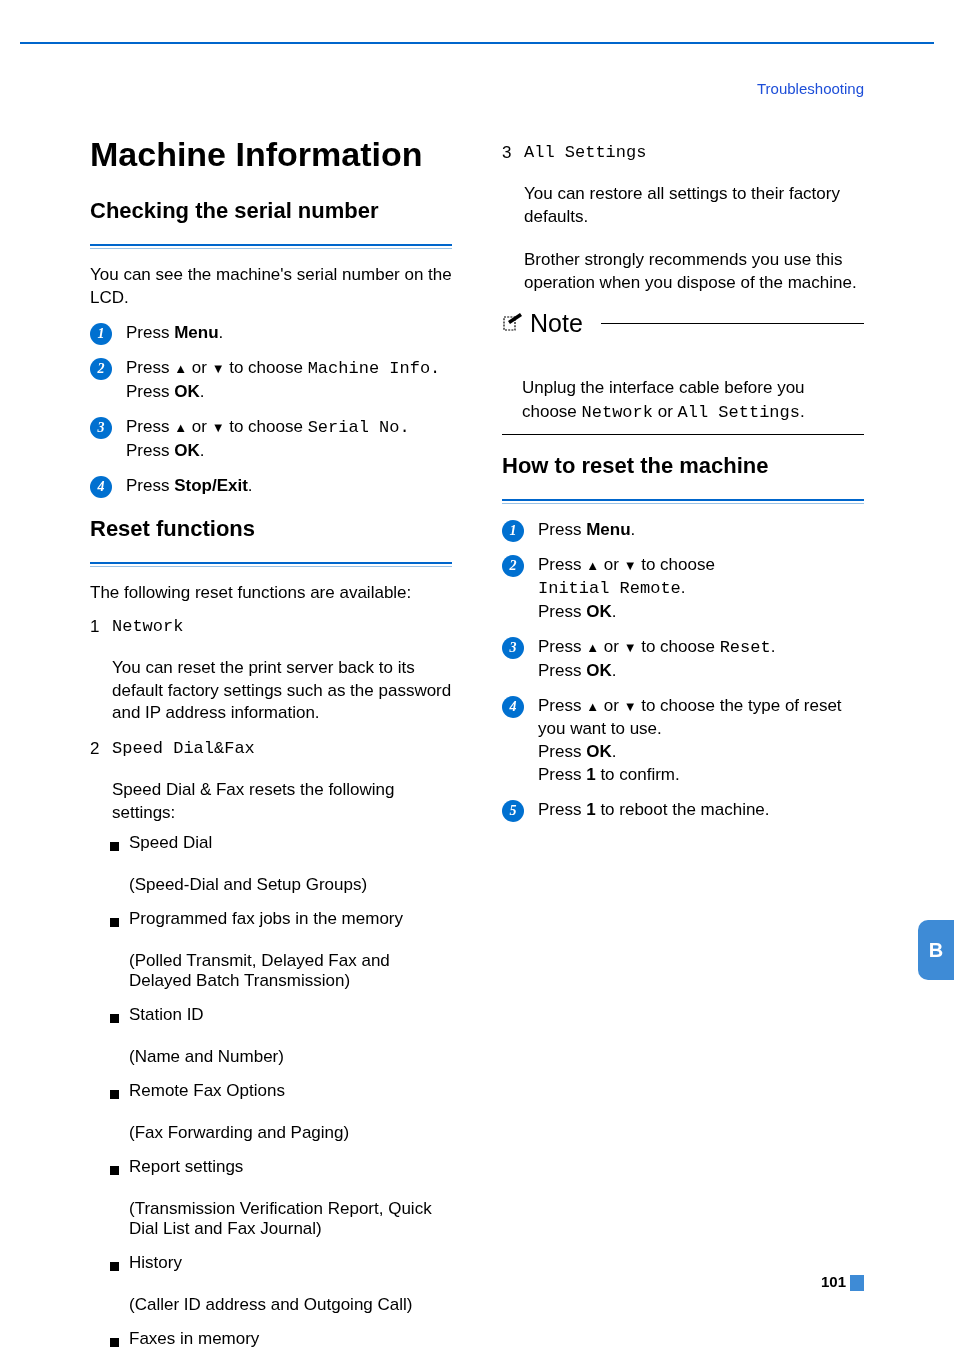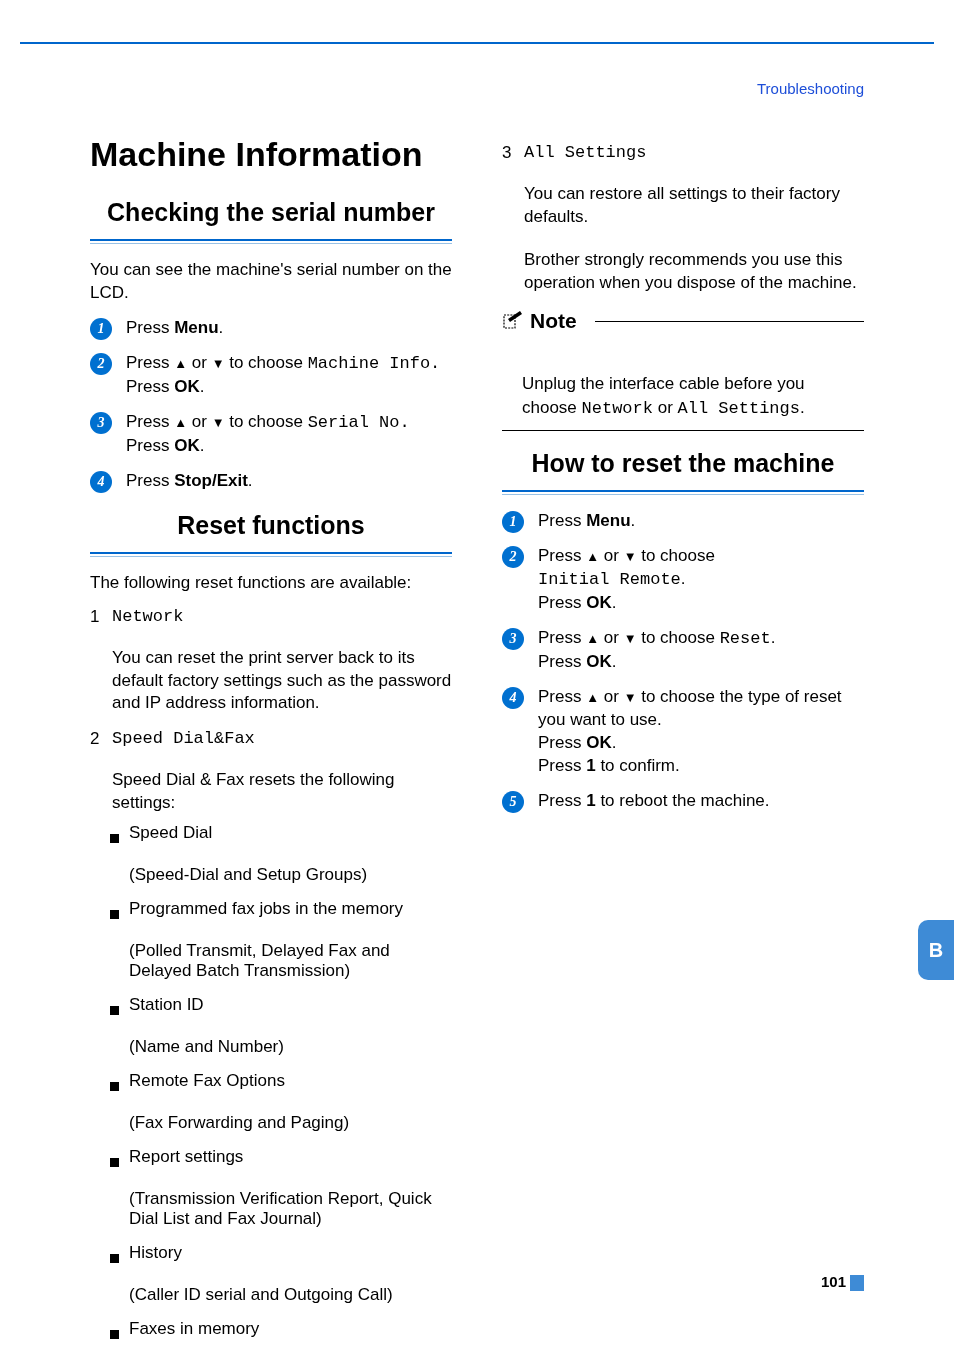--- a/index.html
+++ b/index.html
@@ -37,28 +37,27 @@
   }
   .col {
     width: 50%;
   }
   h1 {
     font-size: 34px;
     font-weight: bold;
     margin-bottom: 24px;
   }
   h2 {
-    font-size: 25px;
-    font-weight: bold;
-    padding-bottom: 12px;
+    font-size: 22px;
+    font-weight: bold;
+    padding-bottom: 20px;
     border-bottom: 2px solid #0066cc;
     margin-bottom: 18px;
     margin-top: 8px;
     position: relative;
-    text-align: center;
   }
   h2::after {
     content: "";
     position: absolute;
     left: 0; right: 0; bottom: -5px;
     height: 1px;
     background: #99c2e6;
   }
   p { line-height: 1.35; margin-bottom: 12px; }
   .step { display: flex; align-items: flex-start; margin-bottom: 12px; }
@@ -74,32 +73,32 @@
     text-align: center;
     line-height: 22px;
     margin-right: 14px;
     margin-top: 1px;
     font-family: Georgia, serif;
   }
   .step-body { flex: 1; line-height: 1.35; }
   .mono { font-family: "Courier New", monospace; }
   .bullet-list { margin-left: 20px; margin-top: 8px; }
   .bullet-item { margin-bottom: 14px; }
-  .bullet-head { display: flex; align-items: flex-end; }
+  .bullet-head { display: flex; align-items: center; }
   .sq { display:inline-block; width:9px; height:9px; background:#000; margin-right:10px; margin-top:6px; flex-shrink:0; }
   .bullet-sub { margin-left: 19px; margin-top: 22px; }
   .numlist-item { margin-bottom: 14px; }
   .numlist-head { display: flex; }
   .numlist-num { width: 22px; flex-shrink:0; }
   .numlist-body { flex:1; }
   .numlist-desc { margin-left: 22px; margin-top: 20px; line-height: 1.35; }
   .note-box { margin: 10px 0 18px 0; }
   .note-header { display:flex; align-items:center; }
   .note-icon { margin-right:6px; }
-  .note-title { font-weight:bold; font-size:21px; margin-right:18px; }
+  .note-title { font-weight:normal; font-size:25px; margin-right:18px; }
   .note-line { flex:1; height:1.5px; background:#000; }
   .note-body { border-bottom:1.5px solid #000; padding: 6px 8px 10px 20px; line-height:1.4;margin-top:32px; }
   .tab-marker {
     position: absolute;
     right: 0;
     top: 920px;
     width: 36px;
     height: 60px;
     background: #3e8bd6;
     border-radius: 10px 0 0 10px;
@@ -224,21 +223,21 @@
               <span class="sq"></span>
               <span>Report settings</span>
             </div>
           <div class="bullet-sub">(Transmission Verification Report, Quick Dial List and Fax Journal)</div>
         </div>
         <div class="bullet-item">
           <div class="bullet-head">
               <span class="sq"></span>
               <span>History</span>
             </div>
-          <div class="bullet-sub">(Caller ID serial and Outgoing Call)</div>
+          <div class="bullet-sub">(Caller ID address and Outgoing Call)</div>
         </div>
         <div class="bullet-item">
           <div class="bullet-head">
               <span class="sq"></span>
               <span>Faxes in memory</span>
             </div>
         </div>
       </div>
     </div>
   </div>

